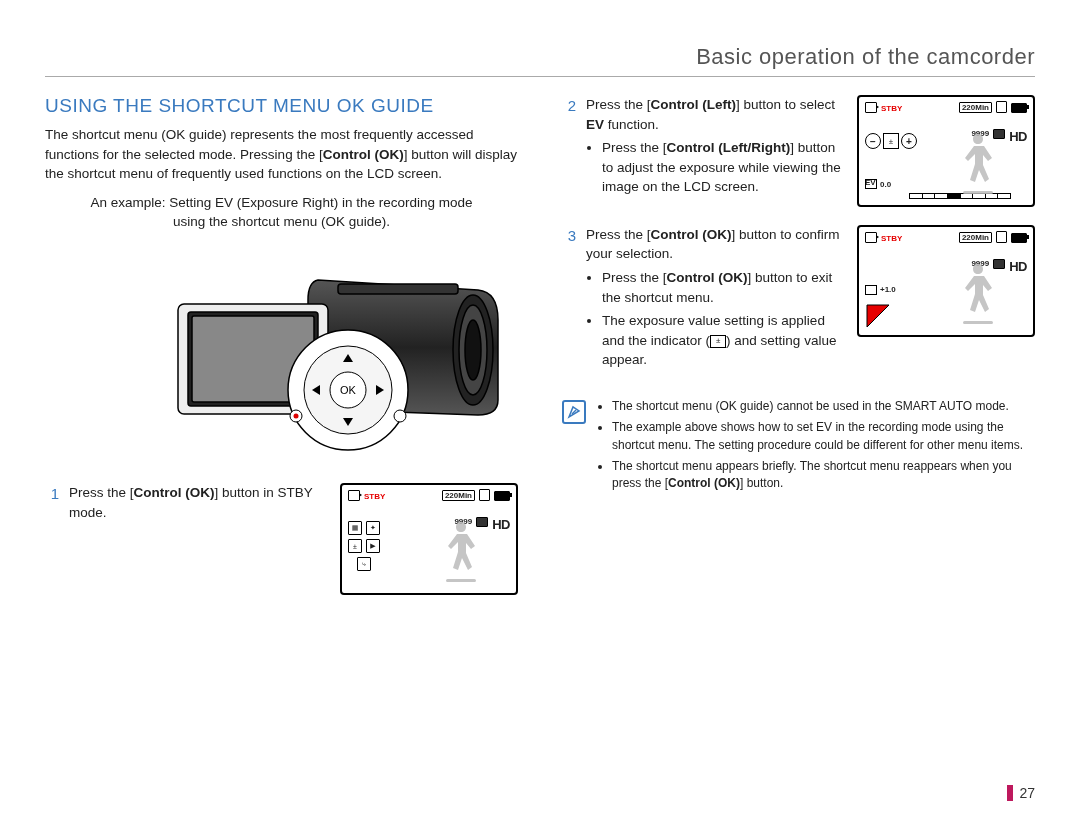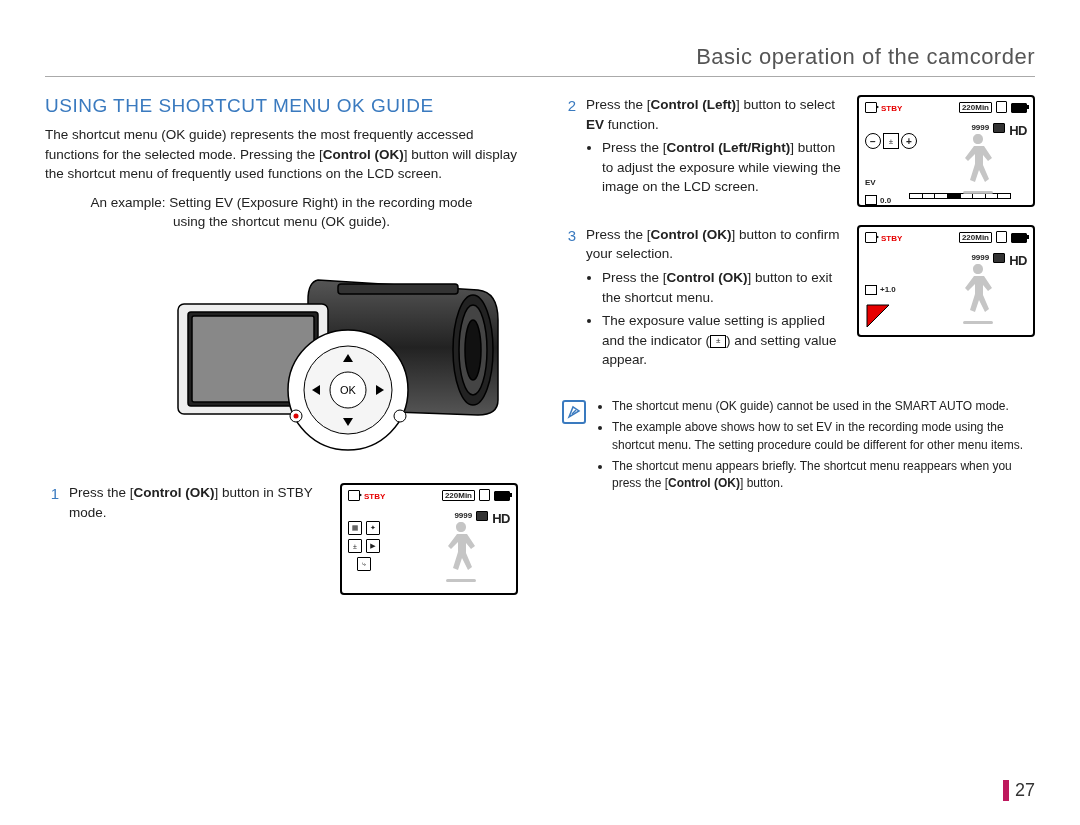--- a/index.html
+++ b/index.html
@@ -109,21 +109,21 @@
     display: flex;
     align-items: flex-end;
     gap: 4px;
     height: 12px;
   }
   .lcd .row2 {
     display: flex;
     justify-content: flex-end;
     gap: 4px;
     height: 12px;
-    margin-top: 10px;
+    margin-top: 16px;
   }
   .lcd .stby {
     color: #e60000;
     font-weight: bold;
     font-size: 8px;
   }
   .lcd .mode-icon {
     width: 10px;
     height: 9px;
     border: 1px solid #000;
@@ -175,21 +175,21 @@
     left: 6px;
     top: 36px;
     display:flex;align-items:center;gap:2px;
   }
   .lcd .ev-control .circle{width:14px;height:14px;border:1px solid #000;border-radius:50%;display:flex;align-items:center;justify-content:center;font-size:10px;font-weight:bold;}
   .lcd .ev-control .sq{width:14px;height:14px;border:1px solid #000;display:flex;align-items:center;justify-content:center;font-size:8px;}
   .lcd .ev-label{
     position:absolute;left:6px;bottom:18px;font-size:8px;font-weight:bold;
   }
   .lcd .ev-value{
-    position:absolute;left:6px;bottom:0;font-size:8px;display:flex;align-items:center;gap:3px;
+    position:absolute;left:6px;bottom:16px;font-size:8px;display:flex;align-items:center;gap:3px;
   }
   .lcd .ev-value .evicon{width:10px;height:8px;border:1px solid #000;}
   .lcd .ev-bar{
     position:absolute;left:50px;bottom:6px;width:100px;height:4px;border:1px solid #000;display:flex;
   }
   .lcd .ev-bar .seg{flex:1;border-right:1px solid #000;}
   .lcd .ev-bar .seg:last-child{border-right:none;}
   .lcd .ev-bar .seg.fill{background:#000;}
   .lcd .ev3-value{
     position:absolute;left:6px;top:58px;font-size:8px;display:flex;align-items:center;gap:3px;
@@ -221,21 +221,21 @@
   .note-icon svg{display:block;}
   .note-block ul {
     margin: 0;
     padding-left: 16px;
   }
   .note-block ul li { margin-bottom: 4px; }
   .page-number {
     position: absolute;
     right: 45px;
     bottom: 24px;
-    font-size: 18px;
+    font-size: 14px;
     color: #333;
     padding-left: 6px;
     border-left: 6px solid #be185d;
   }
   b { font-weight: bold; }
   .ei-icon{
     display:inline-flex;width:14px;height:11px;border:1px solid #000;vertical-align:middle;align-items:center;justify-content:center;font-size:8px;
   }
 </style>
 </head>

